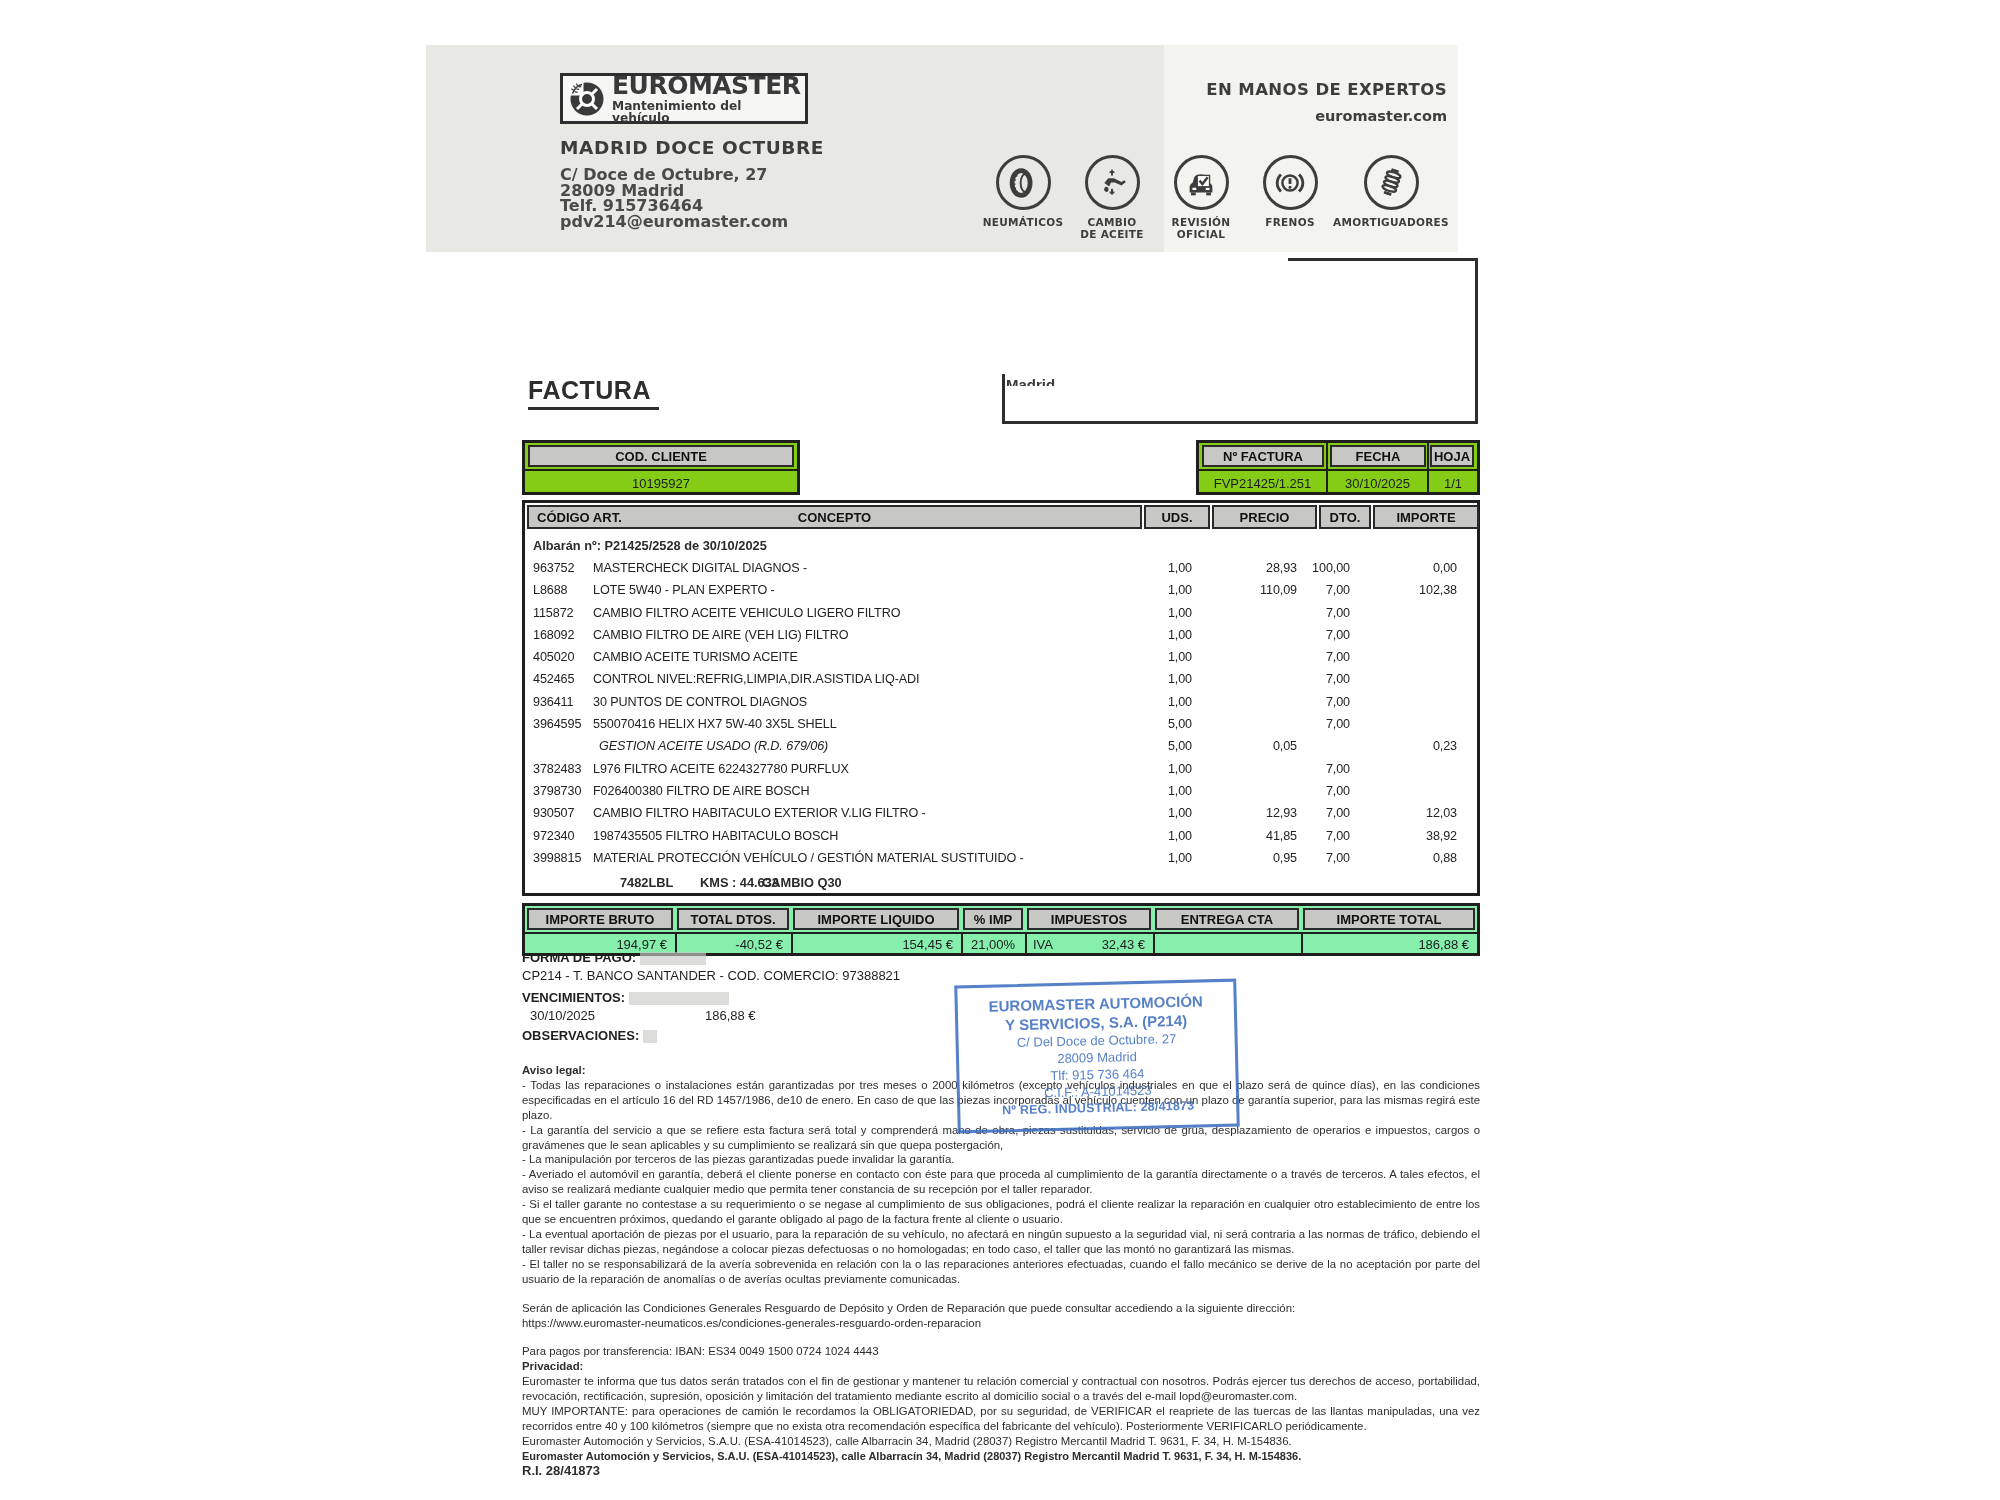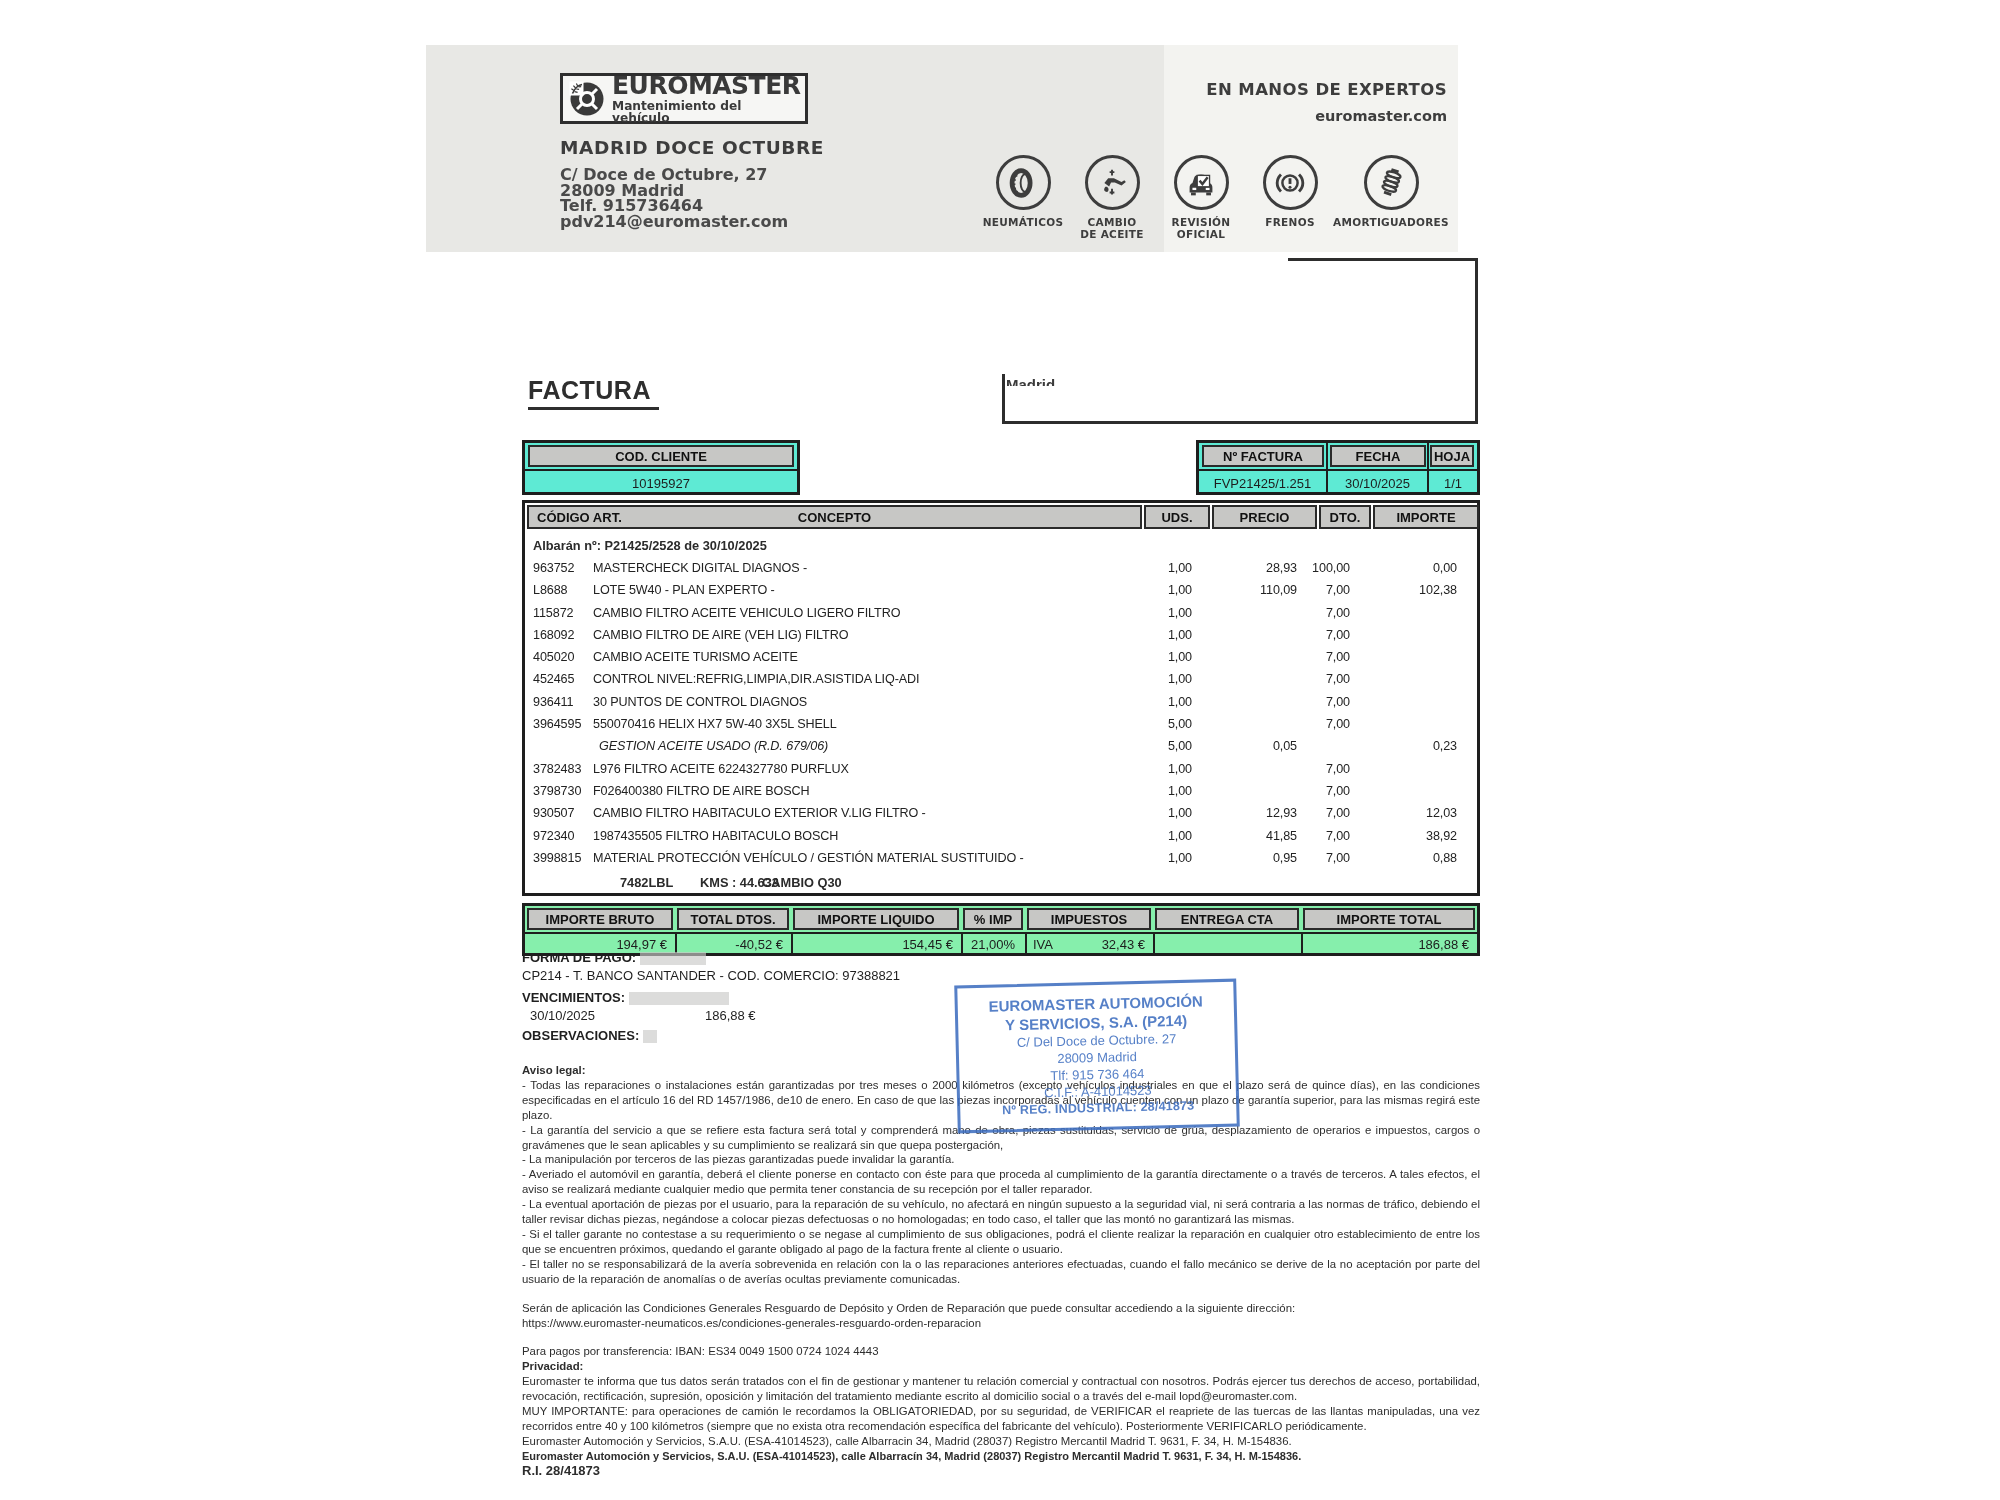--- a/index.html
+++ b/index.html
@@ -39,21 +39,21 @@
 
   
   .rb-line{background:#2d2d2d;}
   .recipient-city{left:1006px;top:376px;height:10px;overflow:hidden;font-size:15px;color:#3a3a3a;font-weight:bold;}
 
   
   .doc-title{left:528px;top:376px;font-size:25px;font-weight:bold;color:#2e2e2e;letter-spacing:0.5px;
              border-bottom:3px solid #2e2e2e;padding:0 8px 2px 0;}
 
   
-  .box-table{border:3px solid #1e1e1e;background:#5eead4;}
+  .box-table{border:3px solid #1e1e1e;background:#84cc16;}
   .hdr-inset{position:absolute;top:2px;height:22px;background:#c7c7c5;border:2px solid #2a2a2a;
              display:flex;align-items:center;justify-content:center;
              font-weight:bold;font-size:13px;color:#111;}
   .val-cell{position:absolute;top:29px;height:22px;display:flex;align-items:center;justify-content:center;
             font-size:13px;color:#1d1d1d;}
   .vsep{position:absolute;top:0;bottom:0;width:2px;background:#1e1e1e;}
   .hsep{position:absolute;left:0;right:0;height:2px;background:#1e1e1e;}
 
   
   .items-table{left:522px;top:500px;width:958px;height:396px;border:3px solid #1e1e1e;background:#fff;}
@@ -427,22 +427,22 @@
   <div class="s2">C.I.F.: A-41014523</div>
   <div class="s3">Nº REG. INDUSTRIAL: 28/41873</div>
 </div>
 
 <div class="abs legal">
   <p class="b nj">Aviso legal:</p>
   <p>-      Todas las reparaciones o instalaciones están garantizadas por tres meses o 2000 kilómetros (excepto vehículos industriales en que el plazo será de quince días), en las condiciones especificadas en el artículo 16 del RD 1457/1986, de10 de enero. En caso de que las piezas incorporadas al vehículo cuenten con un plazo de garantía superior, para las mismas regirá este plazo.</p>
   <p>-      La garantía del servicio a que se refiere esta factura será total y comprenderá mano de obra, piezas sustituidas, servicio de grúa, desplazamiento de operarios e impuestos, cargos o gravámenes que le sean aplicables y su cumplimiento se realizará sin que quepa postergación,</p>
   <p>-      La manipulación por terceros de las piezas garantizadas puede invalidar la garantía.</p>
   <p>-      Averiado el automóvil en garantía, deberá el cliente ponerse en contacto con éste para que proceda al cumplimiento de la garantía directamente o a través de terceros. A tales efectos, el aviso se realizará mediante cualquier medio que permita tener constancia de su recepción por el taller reparador.</p>
+  <p>-      Si el taller garante no contestase a su requerimiento o se negase al cumplimiento de sus obligaciones, podrá el cliente realizar la reparación en cualquier otro establecimiento de entre los que se encuentren próximos, quedando el garante obligado al pago de la factura frente al cliente o usuario.</p>
   <p>-      La eventual aportación de piezas por el usuario, para la reparación de su vehículo, no afectará en ningún supuesto a la seguridad vial, ni será contraria a las normas de tráfico, debiendo el taller revisar dichas piezas, negándose a colocar piezas defectuosas o no homologadas; en todo caso, el taller que las montó no garantizará las mismas.</p>
-  <p>-      Si el taller garante no contestase a su requerimiento o se negase al cumplimiento de sus obligaciones, podrá el cliente realizar la reparación en cualquier otro establecimiento de entre los que se encuentren próximos, quedando el garante obligado al pago de la factura frente al cliente o usuario.</p>
   <p>-      El taller no se responsabilizará de la avería sobrevenida en relación con la o las reparaciones anteriores efectuadas, cuando el fallo mecánico se derive de la no aceptación por parte del usuario de la reparación de anomalías o de averías ocultas previamente comunicadas.</p>
   <div class="gap14"></div>
   <p class="nj">Serán de aplicación las Condiciones Generales Resguardo de Depósito y Orden de Reparación que puede consultar accediendo a la siguiente dirección:</p>
   <p class="nj">https://www.euromaster-neumaticos.es/condiciones-generales-resguardo-orden-reparacion</p>
   <div class="gap14"></div>
   <p class="nj">Para pagos por transferencia: IBAN: ES34 0049 1500 0724 1024 4443</p>
   <p class="b nj">Privacidad:</p>
   <p>Euromaster te informa que tus datos serán tratados con el fin de gestionar y mantener tu relación comercial y contractual con nosotros. Podrás ejercer tus derechos de acceso, portabilidad, revocación, rectificación, supresión, oposición y limitación del tratamiento mediante escrito al domicilio social o a través del e-mail lopd@euromaster.com.</p>
   <p>MUY IMPORTANTE: para operaciones de camión le recordamos la OBLIGATORIEDAD, por su seguridad, de VERIFICAR el reapriete de las tuercas de las llantas manipuladas, una vez recorridos entre 40 y 100 kilómetros (siempre que no exista otra recomendación específica del fabricante del vehículo). Posteriormente VERIFICARLO periódicamente.</p>
   <p class="nj footer1">Euromaster Automoción y Servicios, S.A.U. (ESA-41014523), calle Albarracin 34, Madrid (28037) Registro Mercantil Madrid T. 9631, F. 34, H. M-154836.</p>

